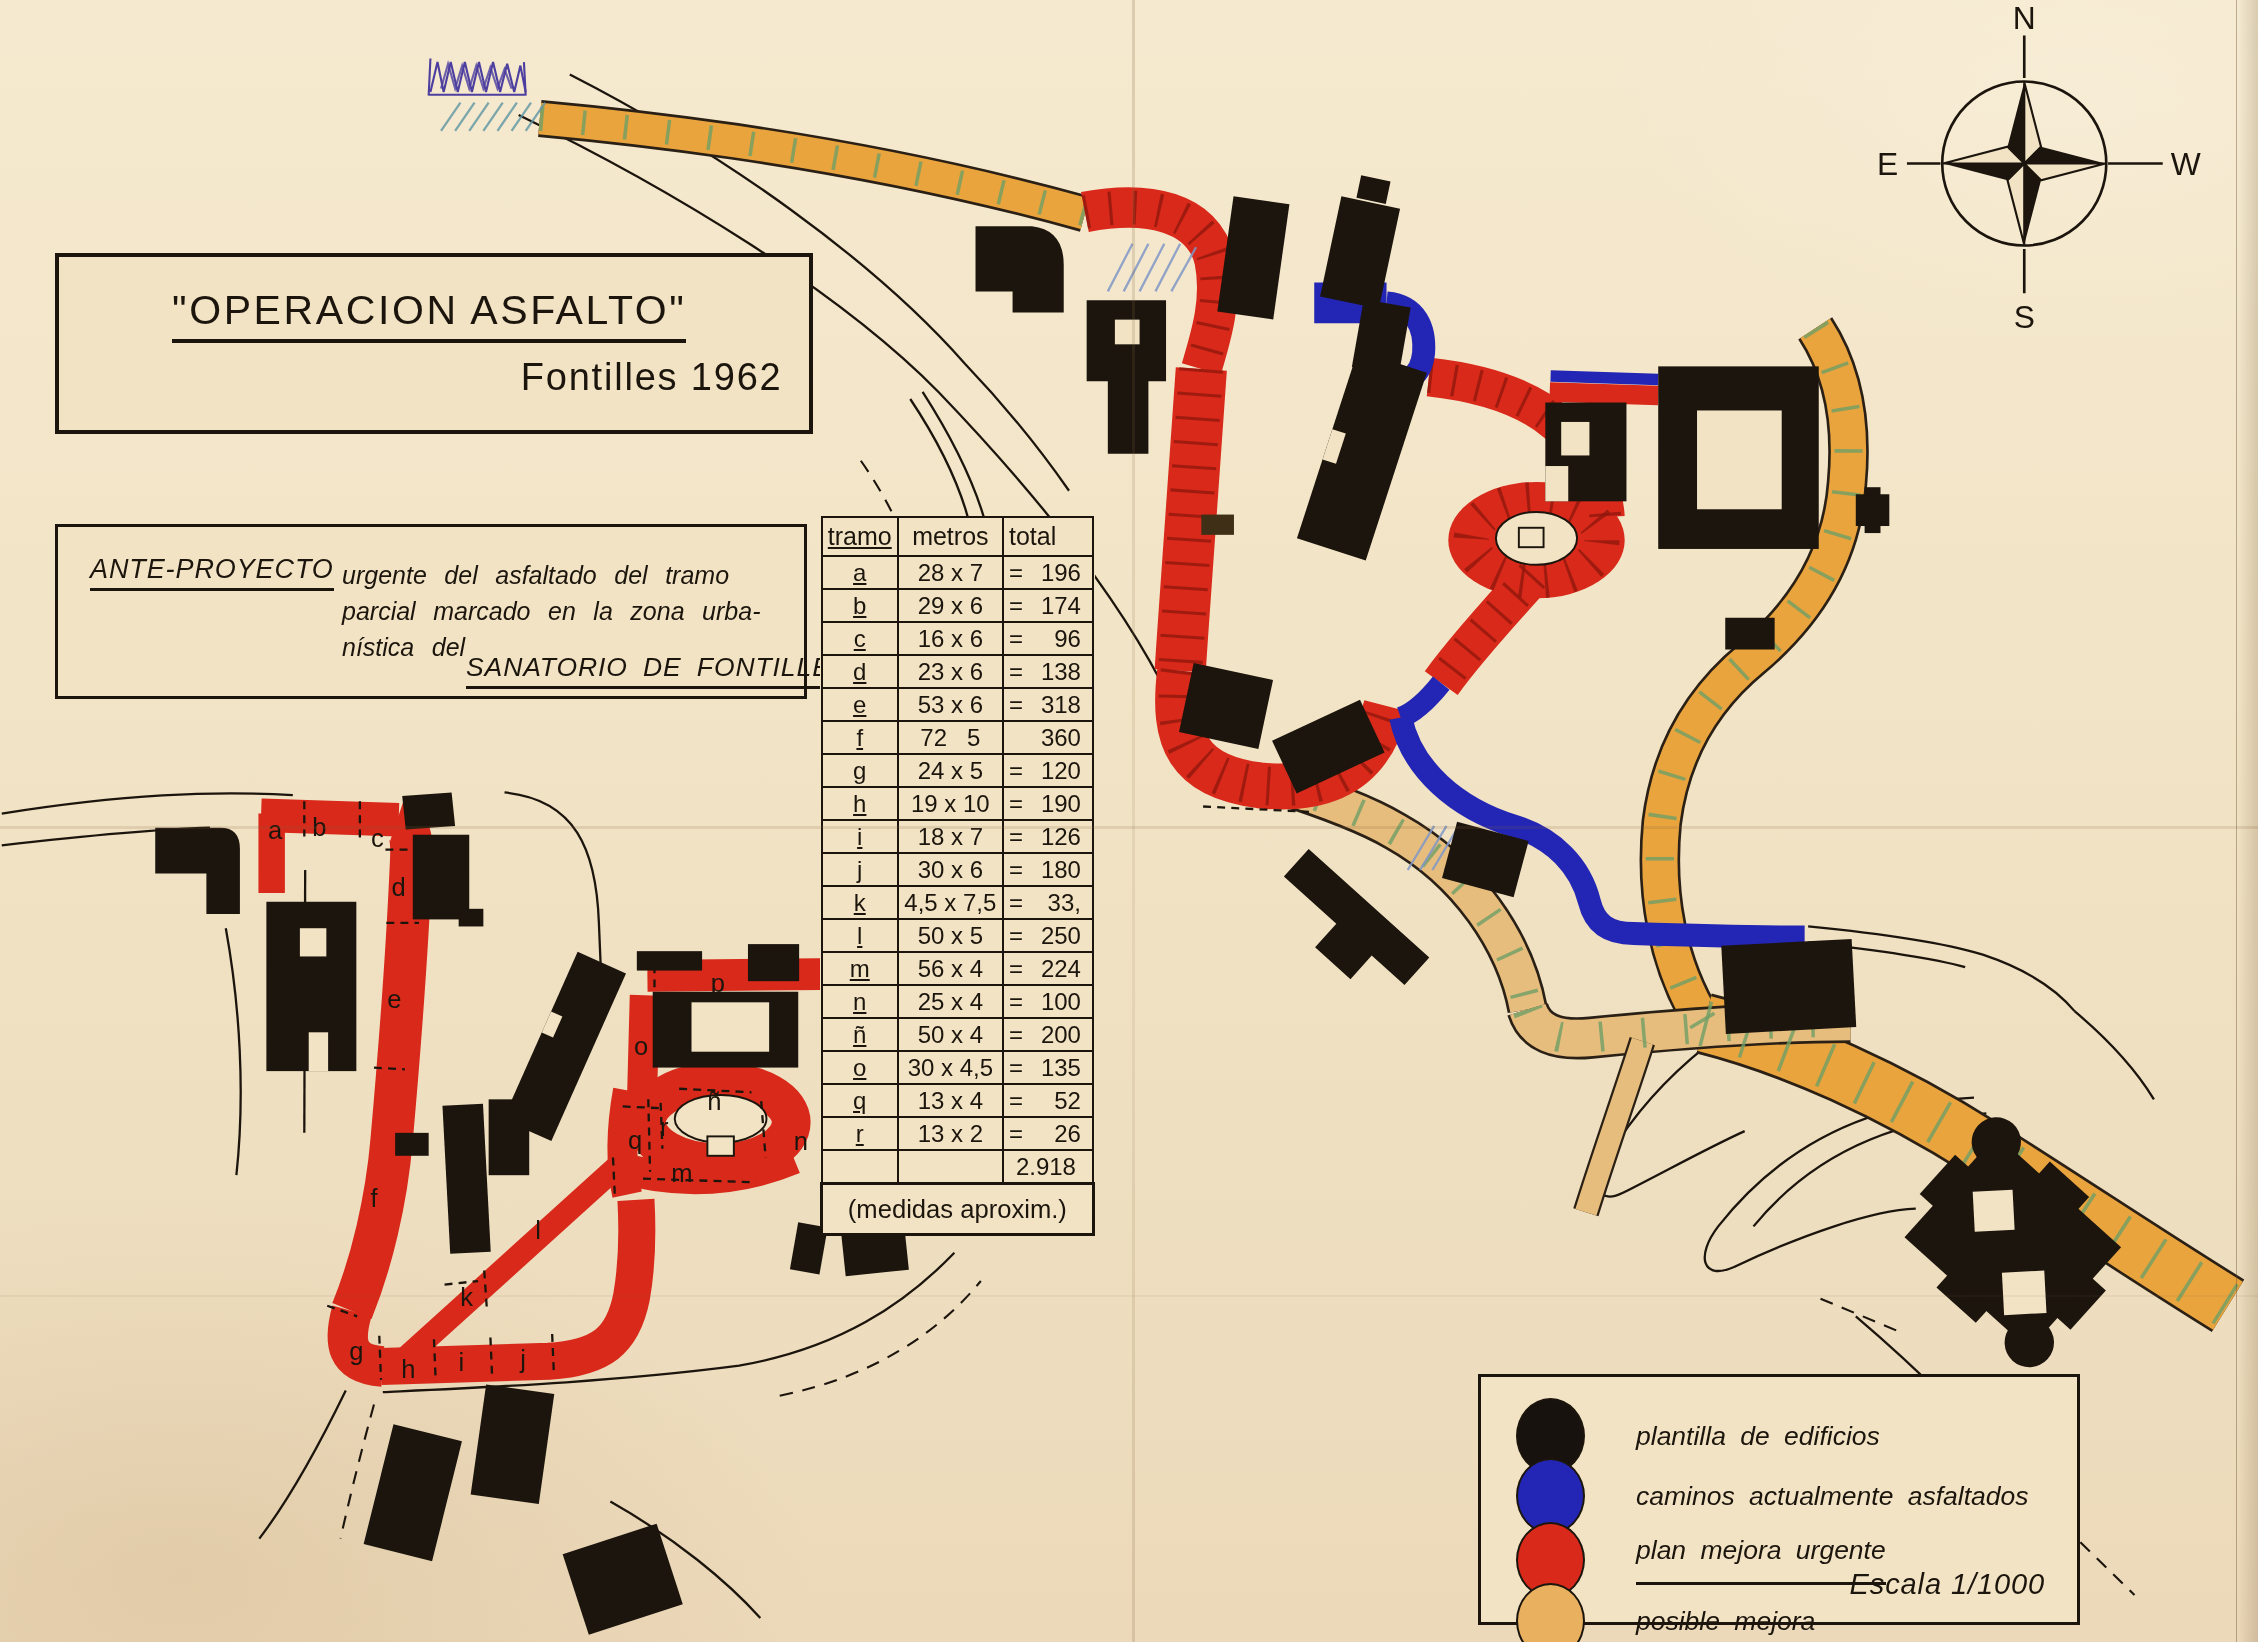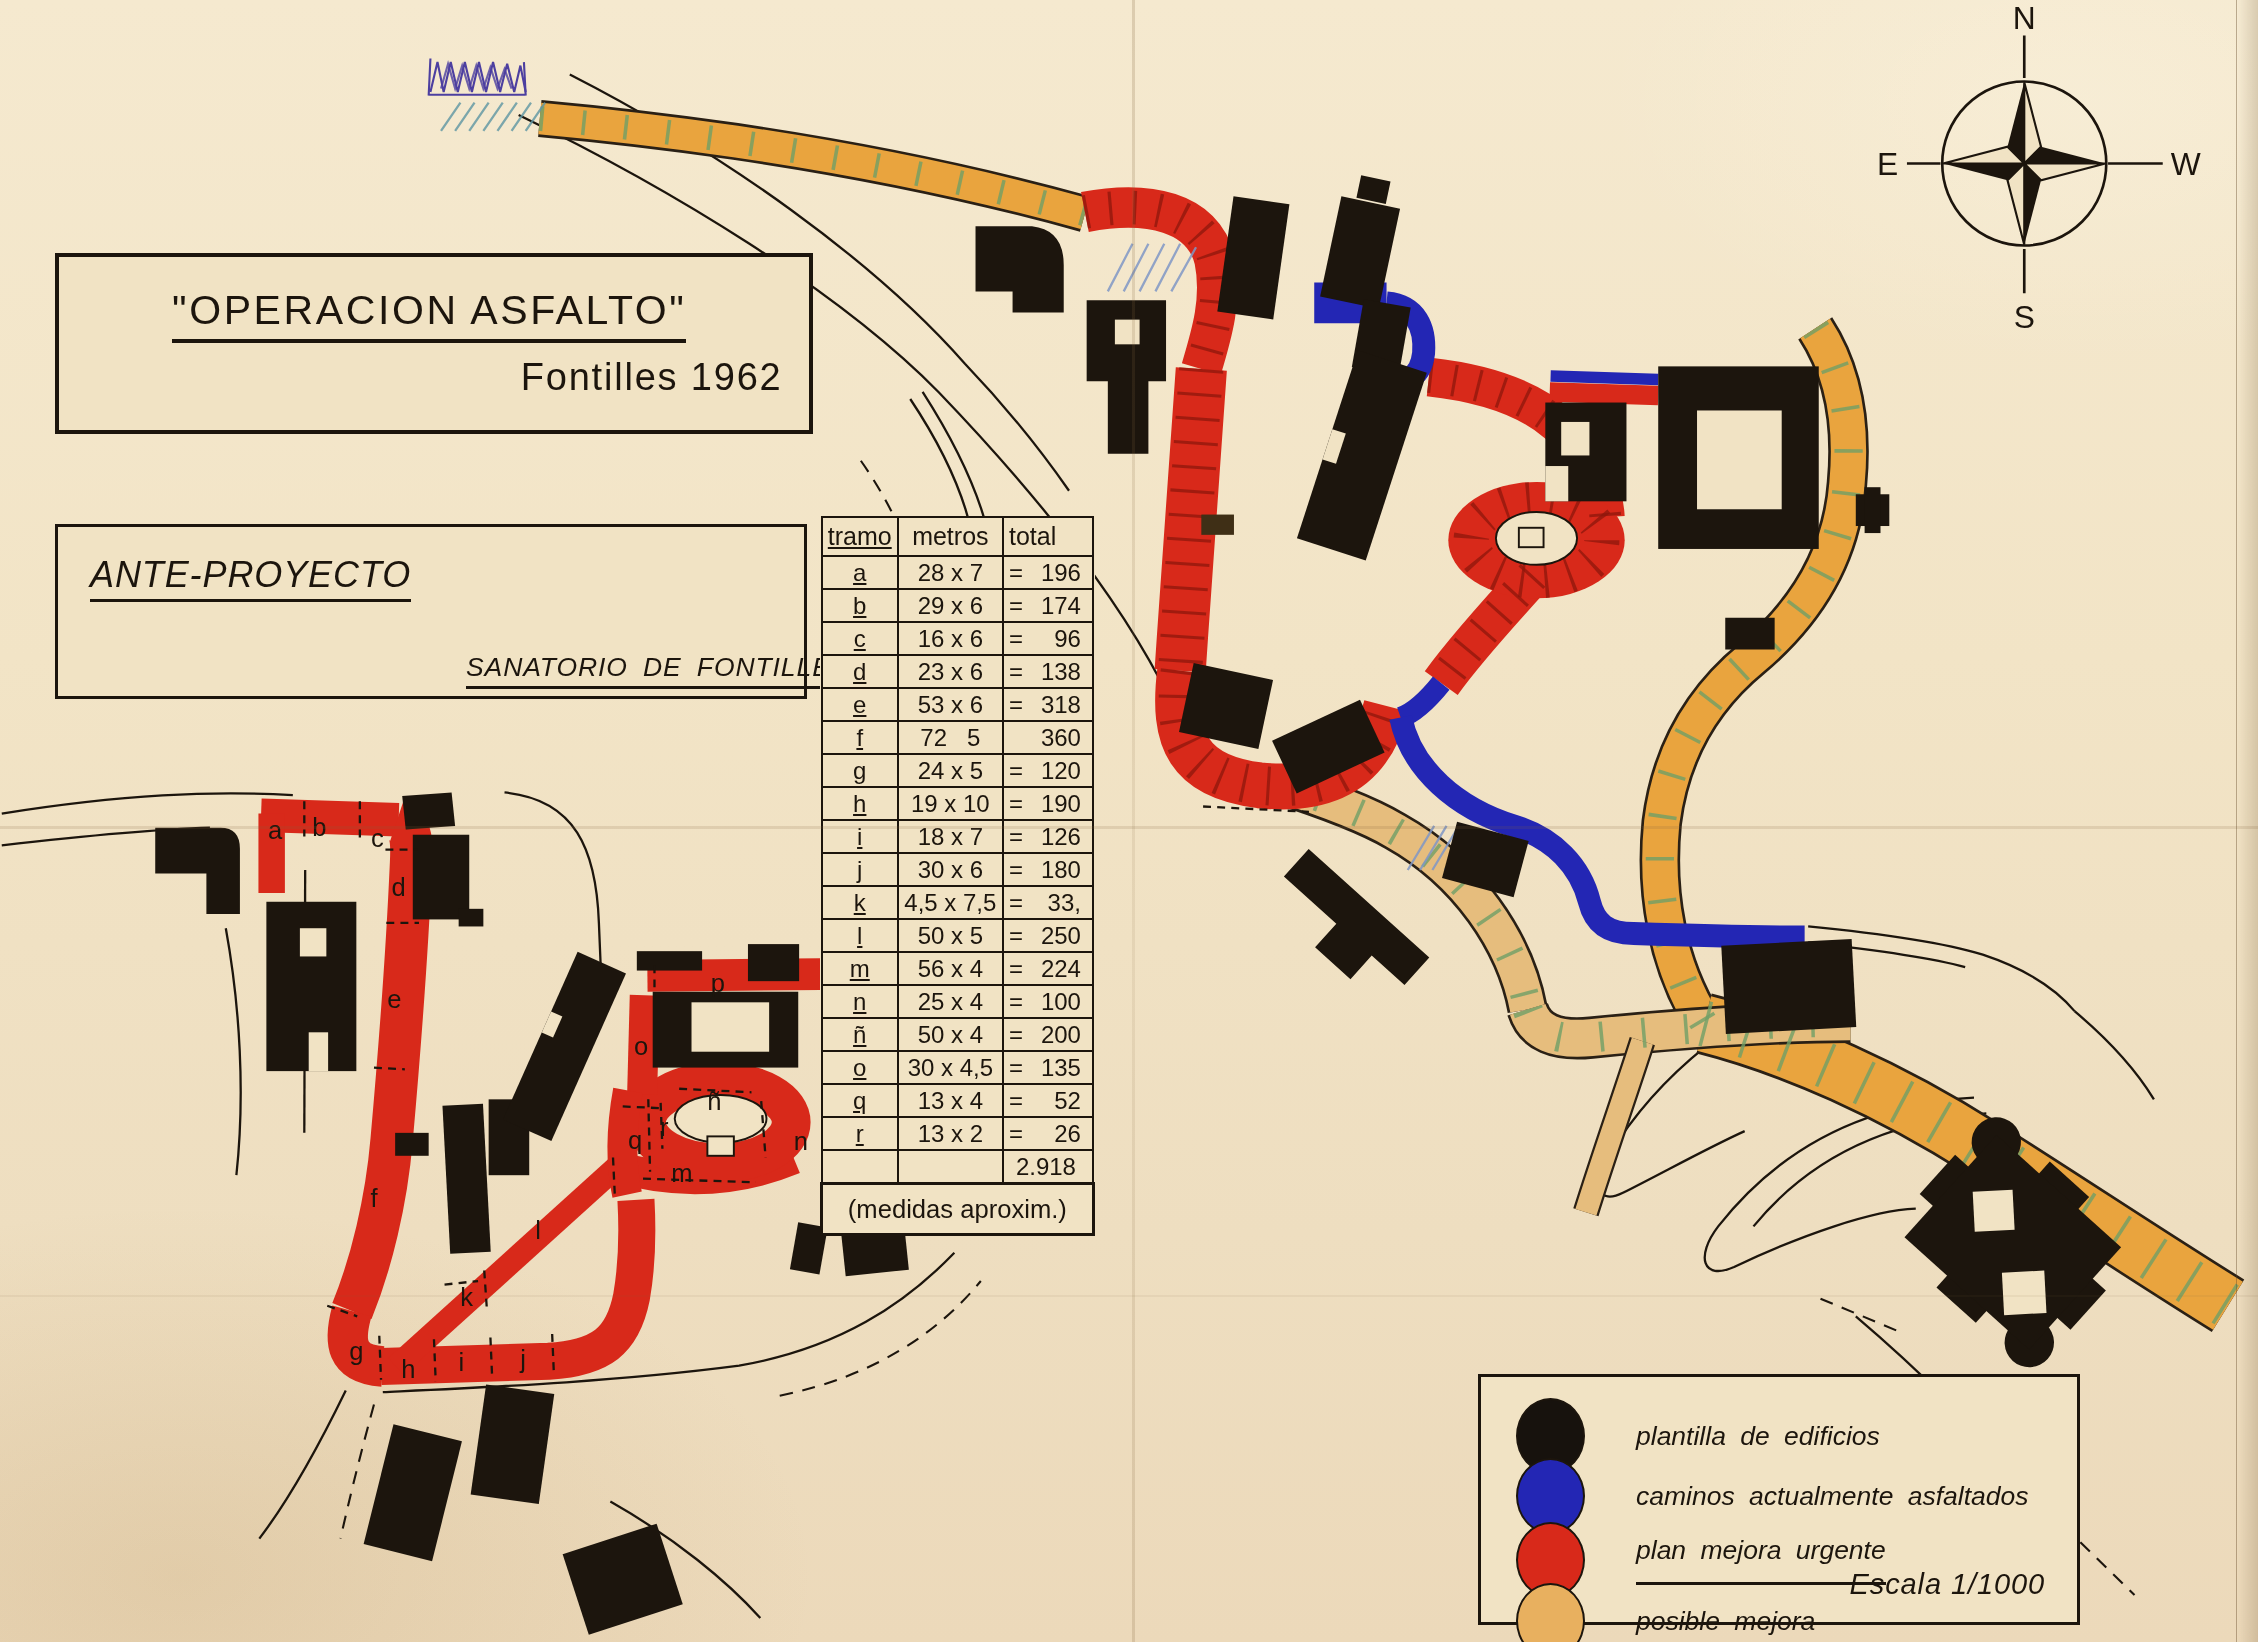--- a/index.html
+++ b/index.html
@@ -33,21 +33,21 @@
   .cmp-l{stroke:var(--ink);stroke-width:3px;}
   .cmp-w{fill:var(--paper);stroke:var(--ink);stroke-width:2.4px;}
   .cmp-b{fill:var(--ink);}
   
   .box{position:absolute;background:var(--paper);border:4.4px solid var(--ink);}
   #title-box{left:55px;top:253px;width:750px;height:173px;}
   #title-line{position:absolute;left:113px;top:30px;font-size:41px;letter-spacing:2.6px;
               border-bottom:4.4px solid var(--ink);padding-bottom:5.3px;white-space:nowrap;}
   #subtitle-line{position:absolute;right:26.5px;top:99px;font-size:38px;letter-spacing:1.8px;}
   #project-box{left:55px;top:524px;width:746px;height:169px;border-width:3.5px;}
-  #project-heading{position:absolute;left:32px;top:26.5px;font-size:36px;font-style:italic;
+  #project-heading{position:absolute;left:32px;top:26.5px;font-size:27px;font-style:italic;
                    letter-spacing:0.9px;border-bottom:3.5px solid var(--ink);padding-bottom:3.5px;}
   #project-body{position:absolute;left:284px;top:30px;font-size:25px;line-height:36px;
                 font-style:italic;word-spacing:10.6px;white-space:nowrap;}
   #project-footer{position:absolute;left:408px;top:125px;font-size:26.5px;font-style:italic;
                   letter-spacing:0.9px;word-spacing:7px;border-bottom:3.5px solid var(--ink);padding-bottom:2.6px;white-space:nowrap;}
   
   #mtable{position:absolute;left:820px;top:516px;border-collapse:collapse;background:var(--paper);
           font-size:24px;}
   #mtable th,#mtable td{border:2.3px solid var(--ink);padding:0 5.3px;height:31px;font-weight:normal;
           white-space:pre;text-align:center;}
@@ -317,20 +317,25 @@
     </g>
   </svg>
 
   <div class="box" id="title-box">
     <div id="title-line">"OPERACION  ASFALTO"</div>
     <div id="subtitle-line">Fontilles 1962</div>
   </div>
 
   <div class="box" id="project-box">
     <span id="project-heading">ANTE-PROYECTO</span>
+    <div id="project-body">
+      <div>urgente  del  asfaltado  del  tramo</div>
+      <div>parcial   marcado  en  la  zona  urba-</div>
+      <div>nística   del</div>
+    </div>
     <div id="project-footer">SANATORIO  DE  FONTILLES</div>
   </div>
 
   <table id="mtable">
     <thead>
       <tr>
         <th class="c-tramo">tramo</th>
         <th class="c-metros">metros</th>
         <th class="c-total">total</th>
       </tr>

